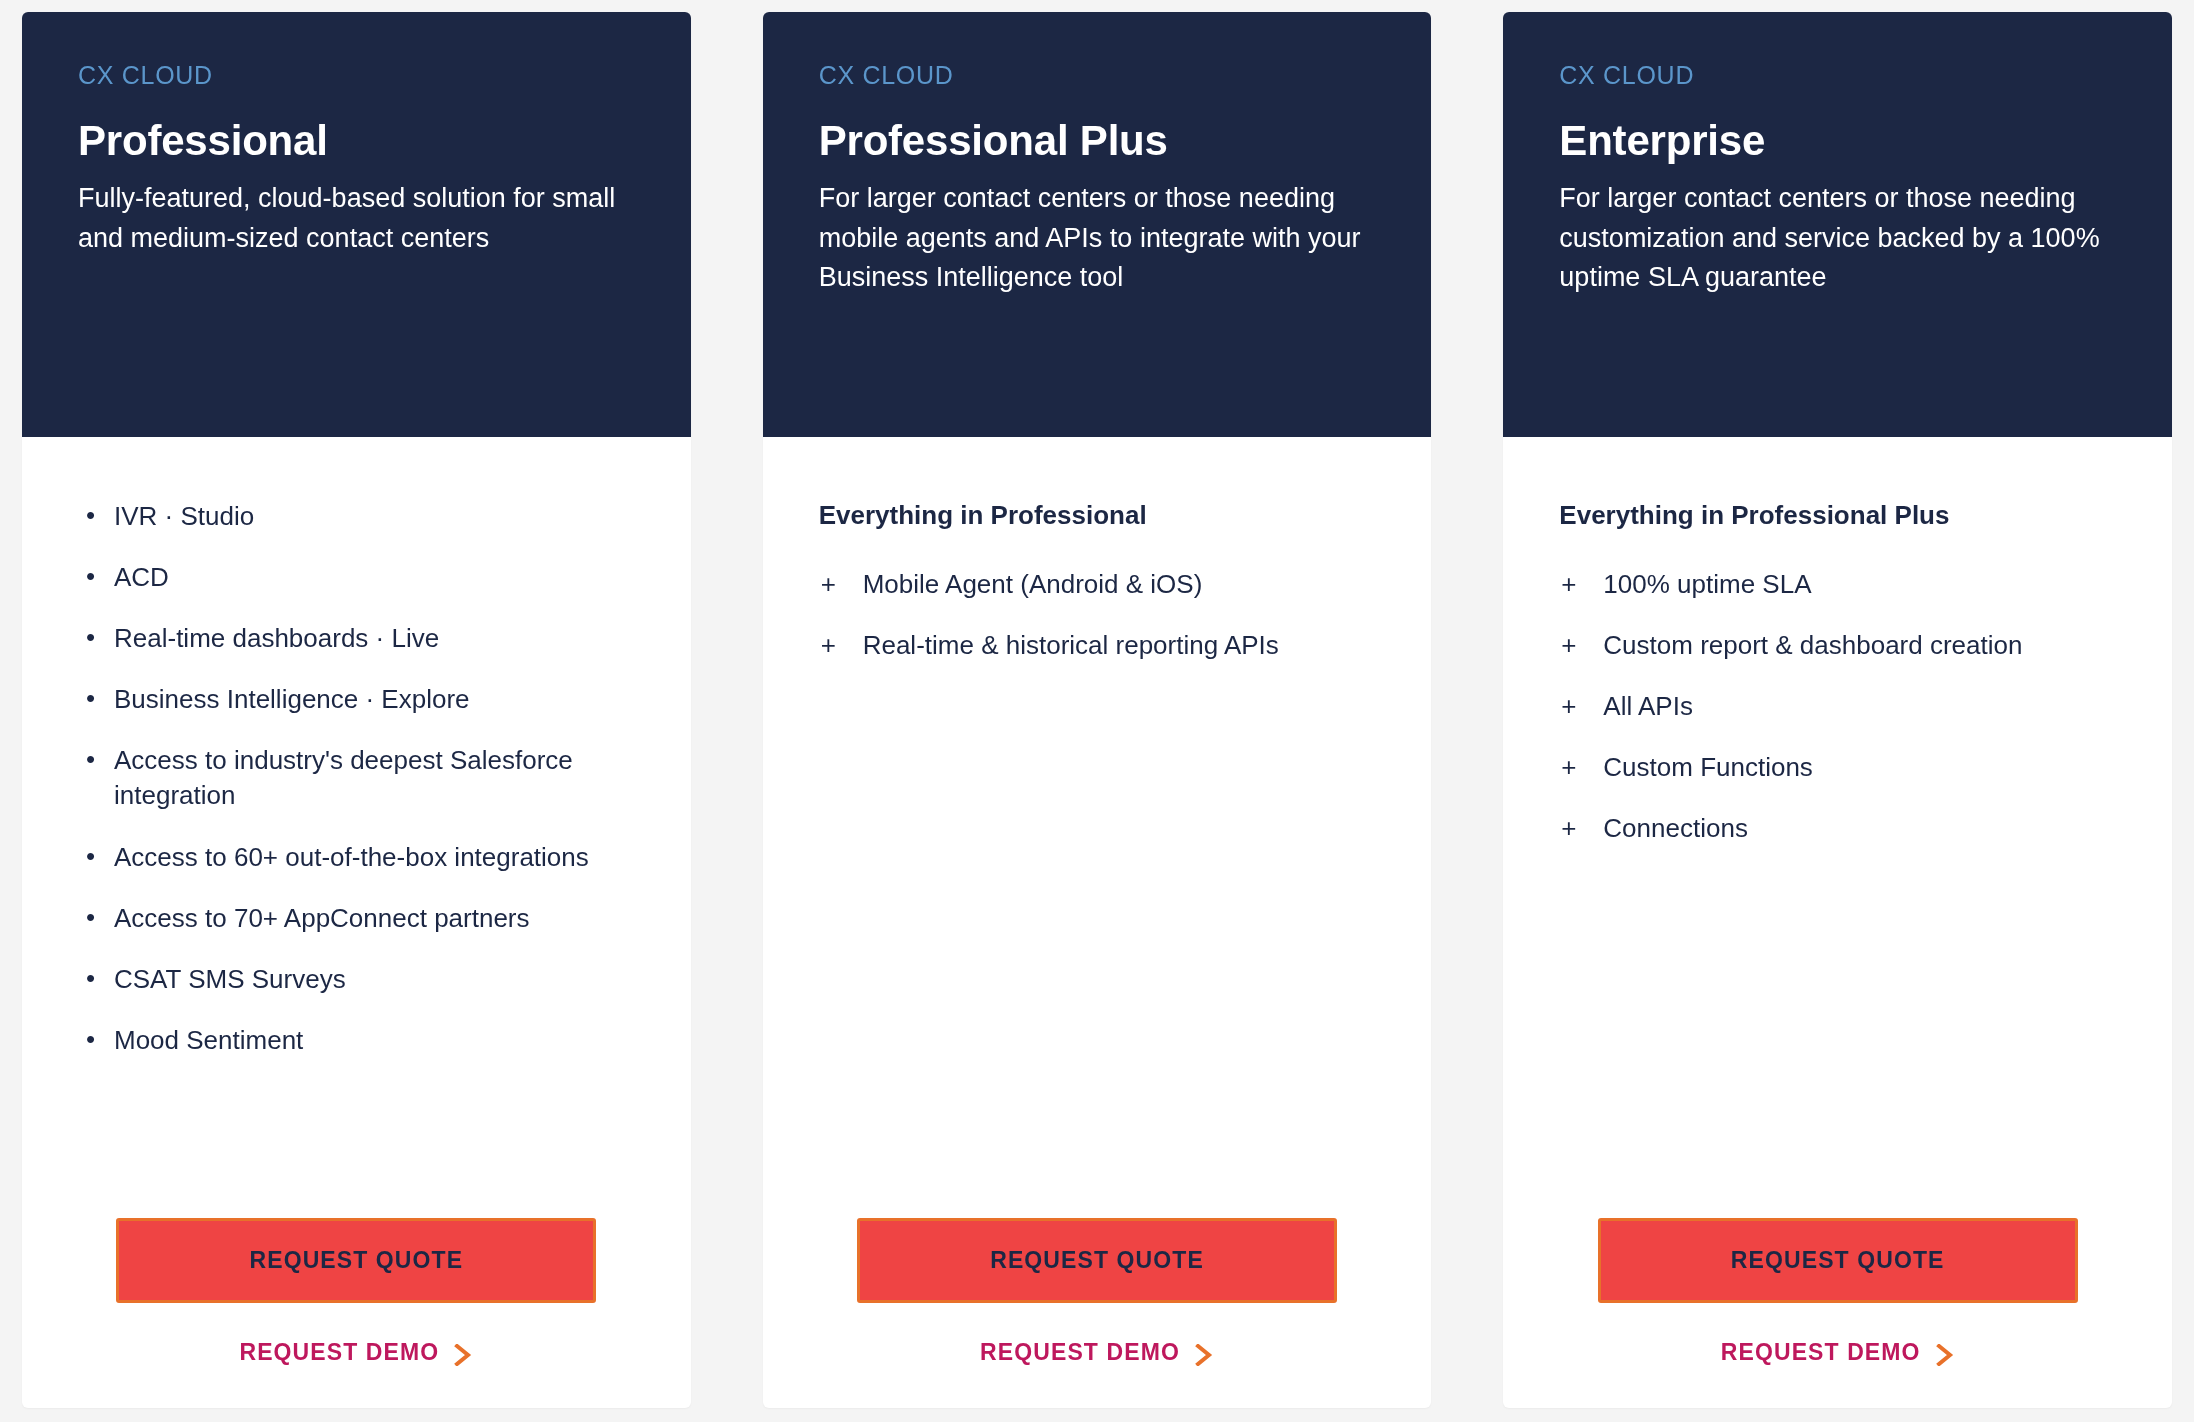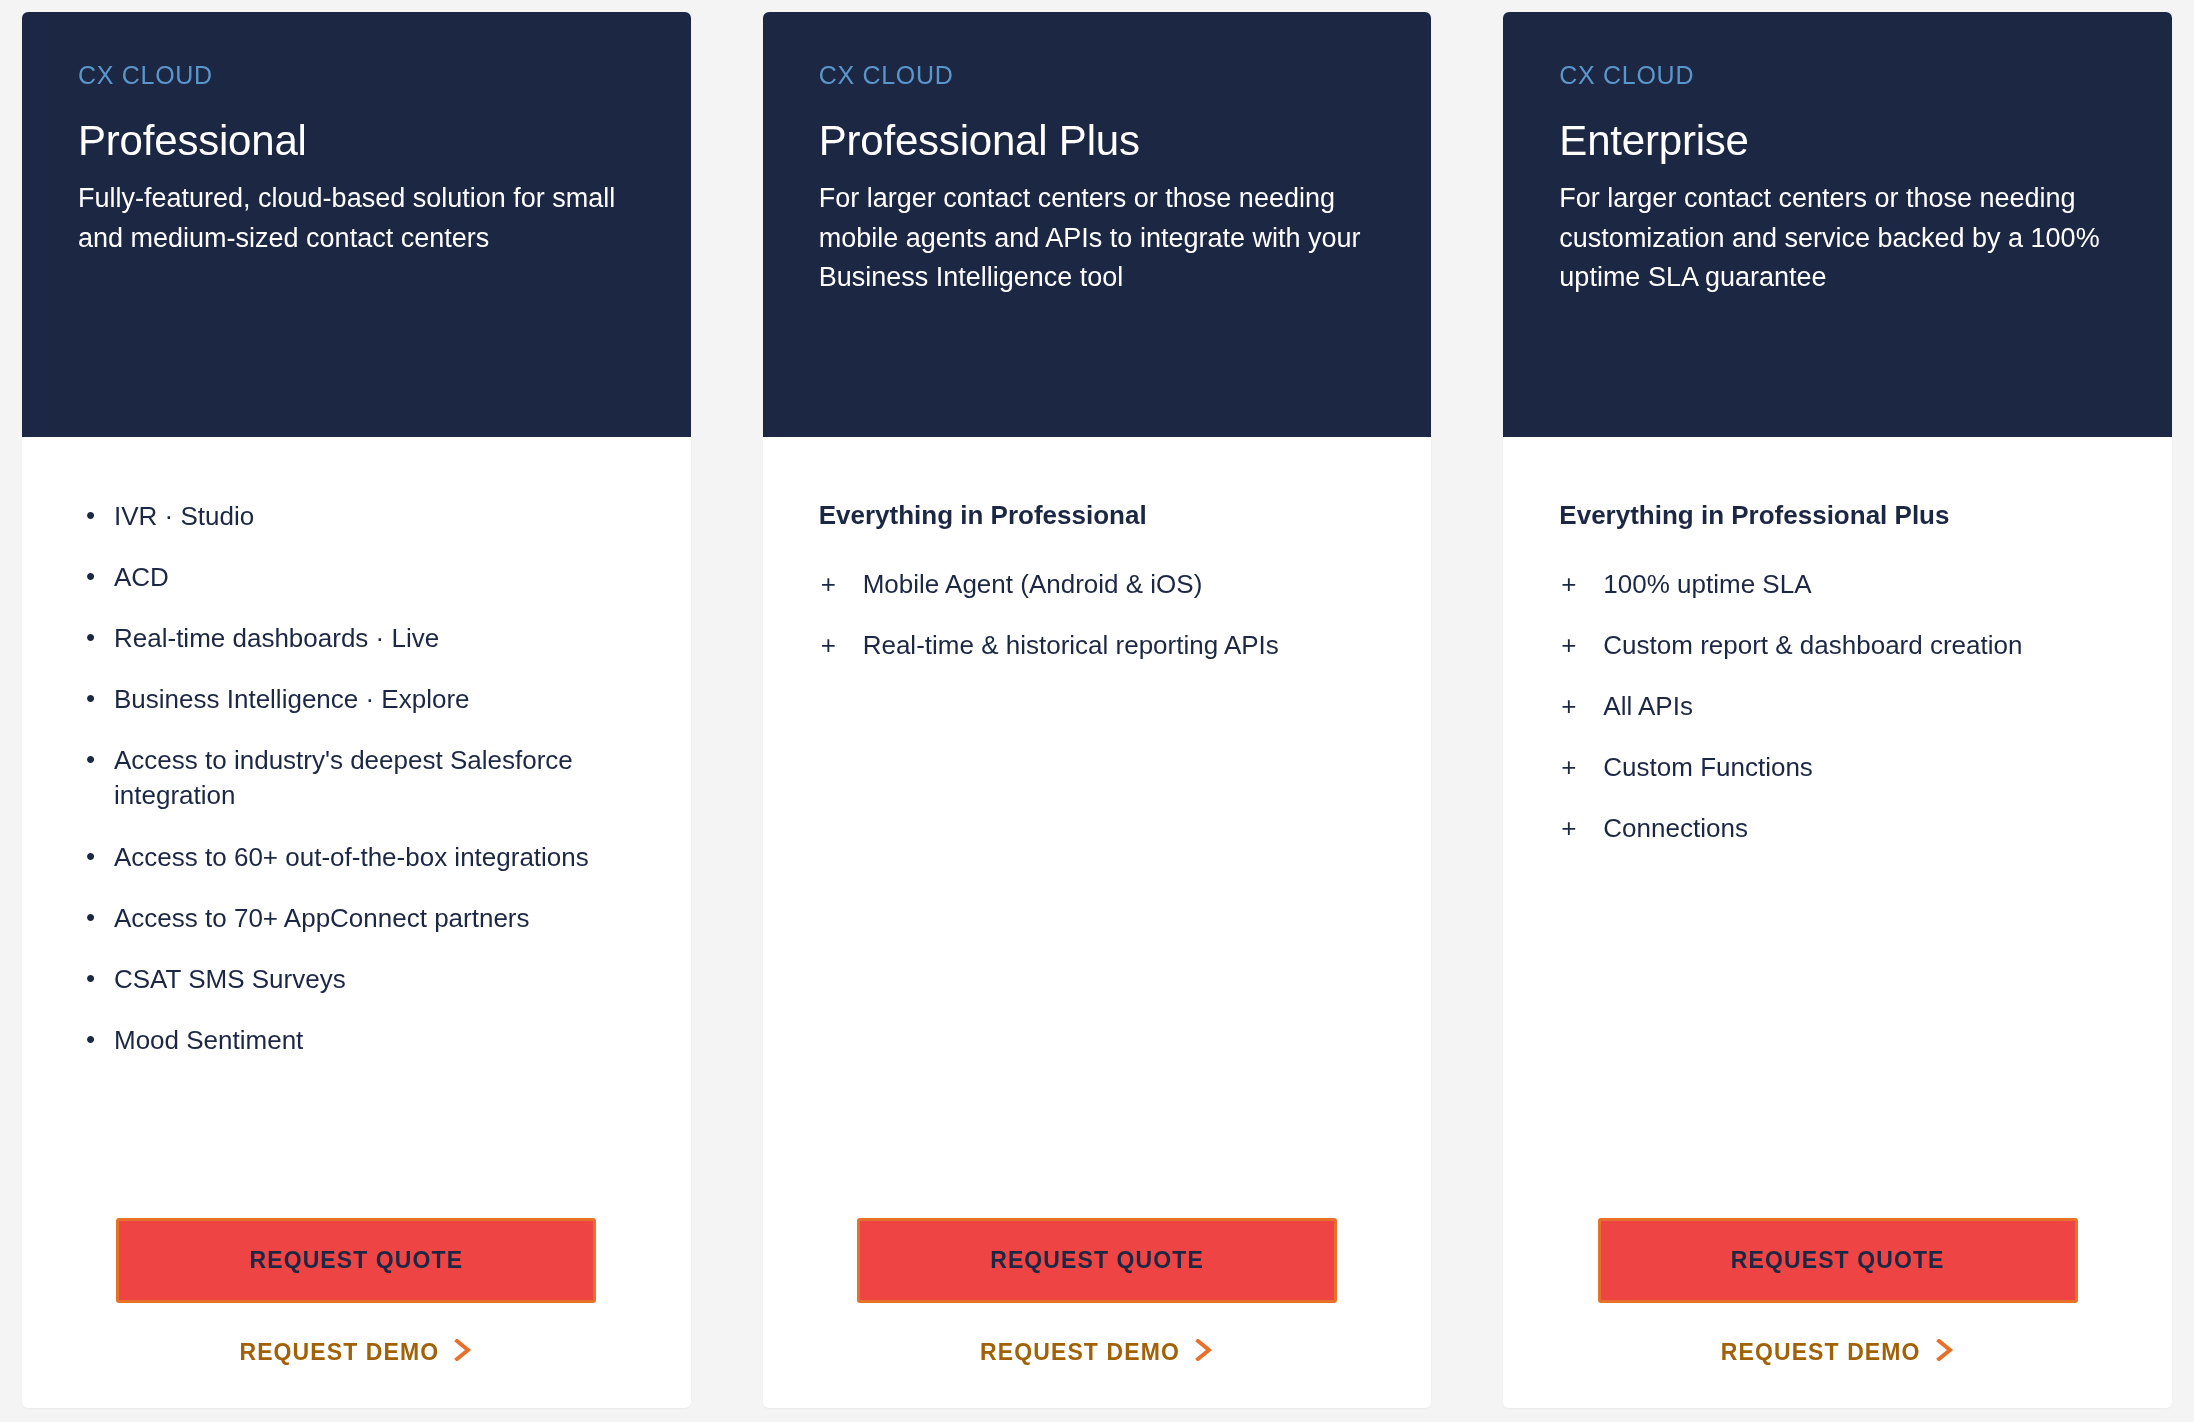--- a/index.html
+++ b/index.html
@@ -45,21 +45,21 @@
     font-size: 25px;
     letter-spacing: 0.7px;
     font-weight: 400;
     margin: 0 0 26px 0;
     line-height: 1.1;
   }
 
   .plan-name {
     color: #ffffff;
     font-size: 42px;
-    font-weight: normal;
+    font-weight: bold;
     margin: 0 0 14px 0;
     line-height: 1.18;
     letter-spacing: -0.2px;
   }
 
   .plan-desc {
     color: #ffffff;
     font-size: 27px;
     font-weight: 400;
     line-height: 1.47;
@@ -144,23 +144,23 @@
     font-weight: bold;
     letter-spacing: 1.1px;
     padding: 26px 10px;
     text-align: center;
     cursor: pointer;
   }
 
   .demo-link {
     margin-top: 36px;
     display: inline-flex;
-    align-items: flex-start;
+    align-items: flex-end;
     gap: 14px;
-    color: #a16207;
+    color: #be185d;
     font-size: 23px;
     font-weight: bold;
     letter-spacing: 1.1px;
     text-decoration: none;
     cursor: pointer;
   }
 
   .chevron-icon {
     display: inline-block;
     width: 20px;

